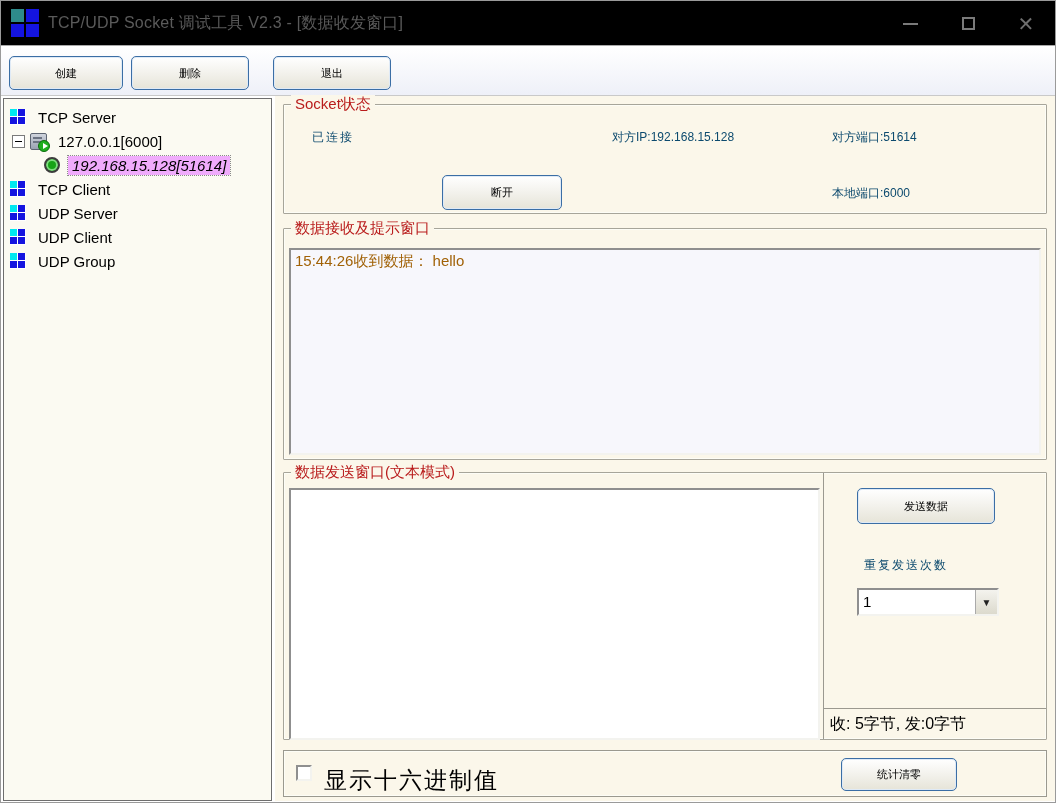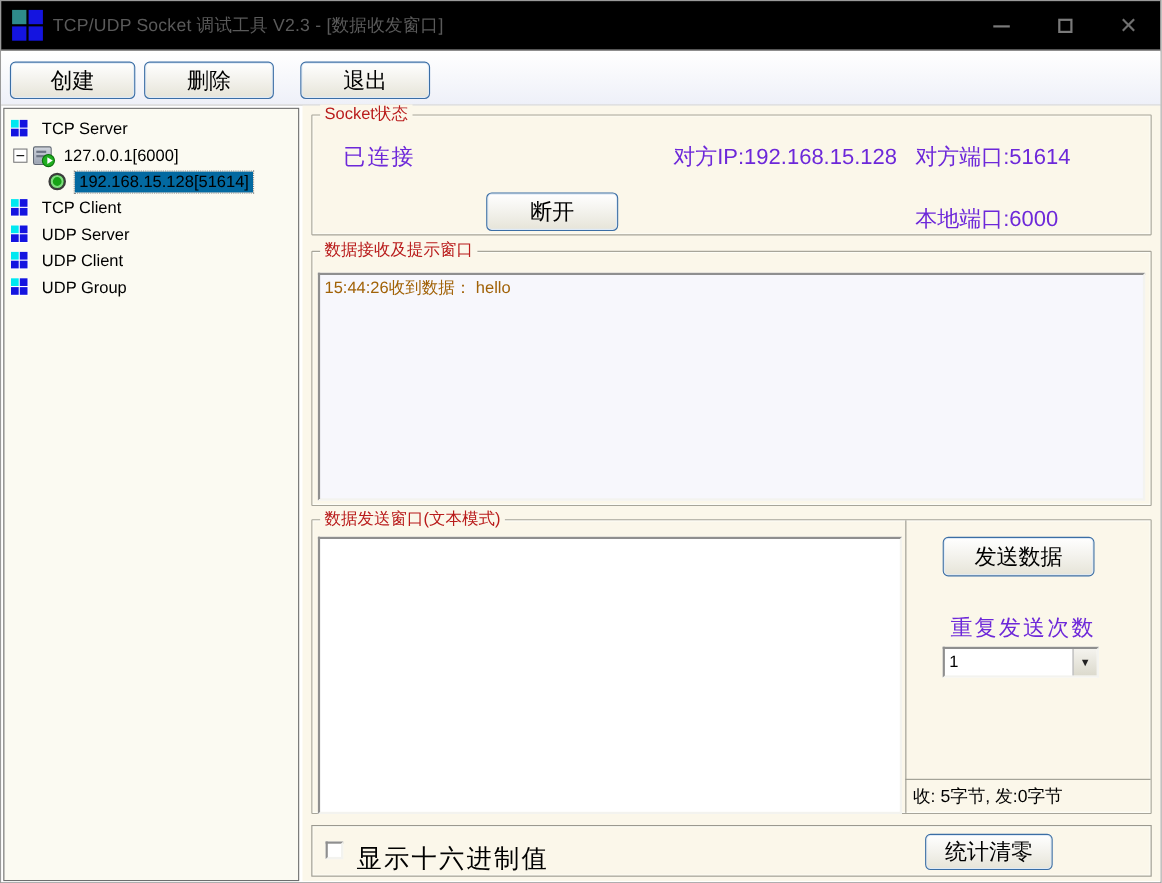--- a/index.html
+++ b/index.html
@@ -39,32 +39,32 @@
     position:absolute; left:0; top:46px; width:1054px; height:49px;
     background:linear-gradient(#ffffff,#eef0f8);
     border-bottom:1px solid #c9c9c9;
   }
   .xp-btn {
     position:absolute;
     border:1px solid #3b6ea5; border-radius:5px;
     background:linear-gradient(#ffffff 0%,#f4f3ee 45%,#e6e4d8 100%);
     box-shadow:inset 0 0 0 1px #dfeaf6;
     font-family:"Liberation Sans","DejaVu Sans",sans-serif;
-    font-size:20px; color:#000; text-align:center; cursor:pointer;
+    font-size:11px; color:#000; text-align:center; cursor:pointer;
   }
 
   
   .tree-panel {
     position:absolute; left:2px; top:97px; width:269px; height:703px;
     background:#fbfaf2; border:1px solid #6e6e6e;
     padding-top:6px; font-size:15px; color:#000; overflow:hidden;
   }
   .tree-row { display:flex; align-items:center; height:24px; white-space:nowrap; }
   .tree-label { padding:1px 4px; }
-  .tree-row.selected .tree-label { background:#0369a1; outline:1px dotted #8a8a8a; }
+  .tree-row.selected .tree-label { background:#f0abfc; outline:1px dotted #8a8a8a;font-style:italic; }
   .grid-icon {
     width:16px; height:16px; margin:0 8px 0 6px; flex:0 0 auto;
     display:grid; grid-template-columns:7px 7px; grid-template-rows:7px 7px; gap:1px;
     background:#fff;
   }
   .grid-icon i { display:block; }
   .cell-cyan { background:#00e8f0; }
   .cell-blue { background:#1414e0; }
   .expander {
     width:13px; height:13px; border:1px solid #7a7a7a; background:#fff;
@@ -105,21 +105,21 @@
   
   .groupbox {
     position:absolute; border:1px solid #a7a59a; border-radius:1px;
     box-shadow:inset 0 0 0 1px #fdfdf6;
   }
   .group-title {
     position:absolute; top:-10px; left:7px; background:#fbf7ea; padding:0 4px;
     font-size:15px; color:#b91c1c; line-height:18px; white-space:nowrap;
   }
 
-  .lbl { position:absolute; font-size:20px; color:#6d28d9; white-space:nowrap; }
+  .lbl { position:absolute; font-size:12px; color:#0c4a6e; white-space:nowrap; }
 
   .sunken {
     border:2px solid; border-color:#8f8f8f #f3f3ef #f3f3ef #8f8f8f;
     background:#f7f7fc;
   }
 
   .recv-box {
     position:absolute; left:5px; top:19px; right:5px; bottom:4px;
     font-size:15px; color:#a16207; padding:2px 4px; overflow:hidden; white-space:pre-wrap;
   }

